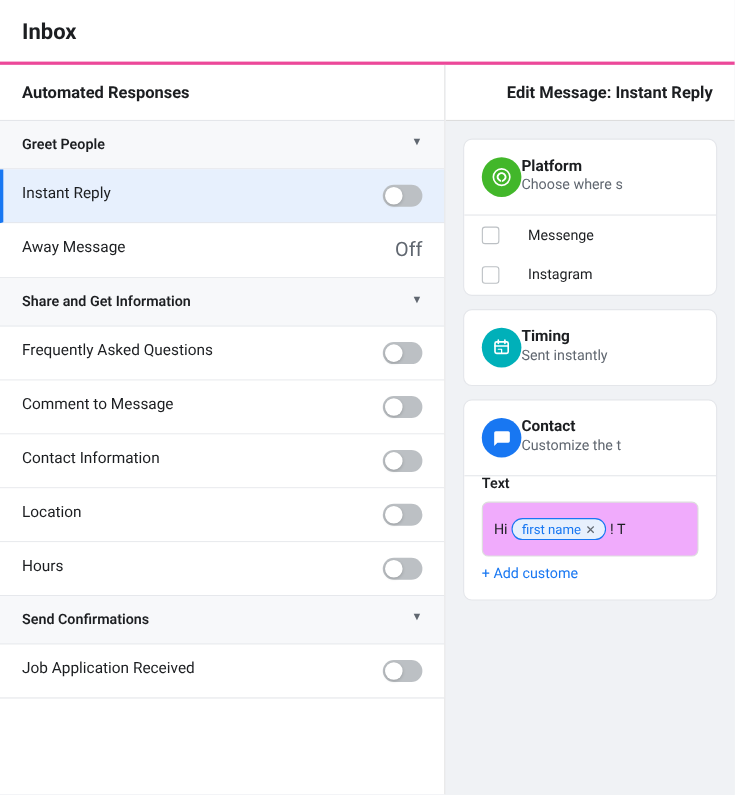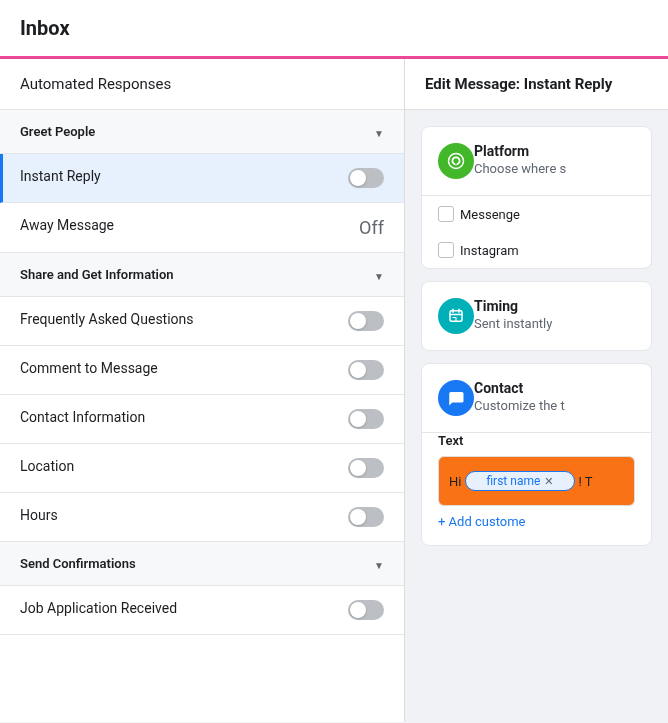--- a/index.html
+++ b/index.html
@@ -31,28 +31,28 @@
     .left-panel {
       width: 405px;
       background: #fff;
       border-right: 1px solid #ddd;
       overflow-y: auto;
     }
 
     .panel-title {
       padding: 16px 20px;
       font-size: 15px;
-      font-weight: 400;
+      font-weight: 700;
       color: #1c1e21;
       border-bottom: 1px solid #e4e6ea;
     }
 
     .section-header {
       display: flex;
-      align-items: flex-end;
+      align-items: flex-start;
       justify-content: space-between;
       padding: 14px 20px;
       background: #f7f8fa;
       border-bottom: 1px solid #e4e6ea;
       cursor: pointer;
     }
 
     .section-header-label {
       font-size: 13px;
       font-weight: 600;
@@ -121,20 +121,21 @@
       padding: 0;
     }
 
     .right-panel-header {
       background: #fff;
       padding: 16px 20px;
       border-bottom: 1px solid #ddd;
       font-size: 15px;
       font-weight: 700;
       color: #1c1e21;
+      text-align: right;
     }
 
     .right-panel-body {
       padding: 16px;
     }
 
     .card {
       background: #fff;
       border-radius: 8px;
       margin-bottom: 12px;
@@ -178,21 +179,21 @@
 
     .card-divider {
       border: none;
       border-top: 1px solid #e4e6ea;
       margin: 0;
     }
 
     .card-checkbox-row {
       display: flex;
       align-items: center;
-      gap: 6px;
+      gap: 26px;
       padding: 10px 16px;
     }
 
     .card-checkbox {
       width: 16px;
       height: 16px;
       border: 1.5px solid #bcc0c4;
       border-radius: 3px;
       background: #fff;
       flex-shrink: 0;
@@ -215,33 +216,33 @@
     }
 
     .message-input-area {
       border: 1px solid #ddd;
       border-radius: 6px;
       padding: 10px;
       min-height: 50px;
       display: flex;
       align-items: center;
       gap: 4px;
-      background: #f97316;
+      background: #f0abfc;
       font-size: 13px;
       color: #1c1e21;
       flex-wrap: wrap;
     }
 
     .tag-chip {
       display: inline-flex;
       align-items: center;
       background: #e7f0fd;
       border: 1px solid #1877f2;
       border-radius: 12px;
-      padding: 2px 20px;
+      padding: 2px 8px;
       font-size: 12px;
       color: #1877f2;
       gap: 4px;
     }
 
     .tag-close {
       font-size: 11px;
       cursor: pointer;
       color: #606770;
     }

